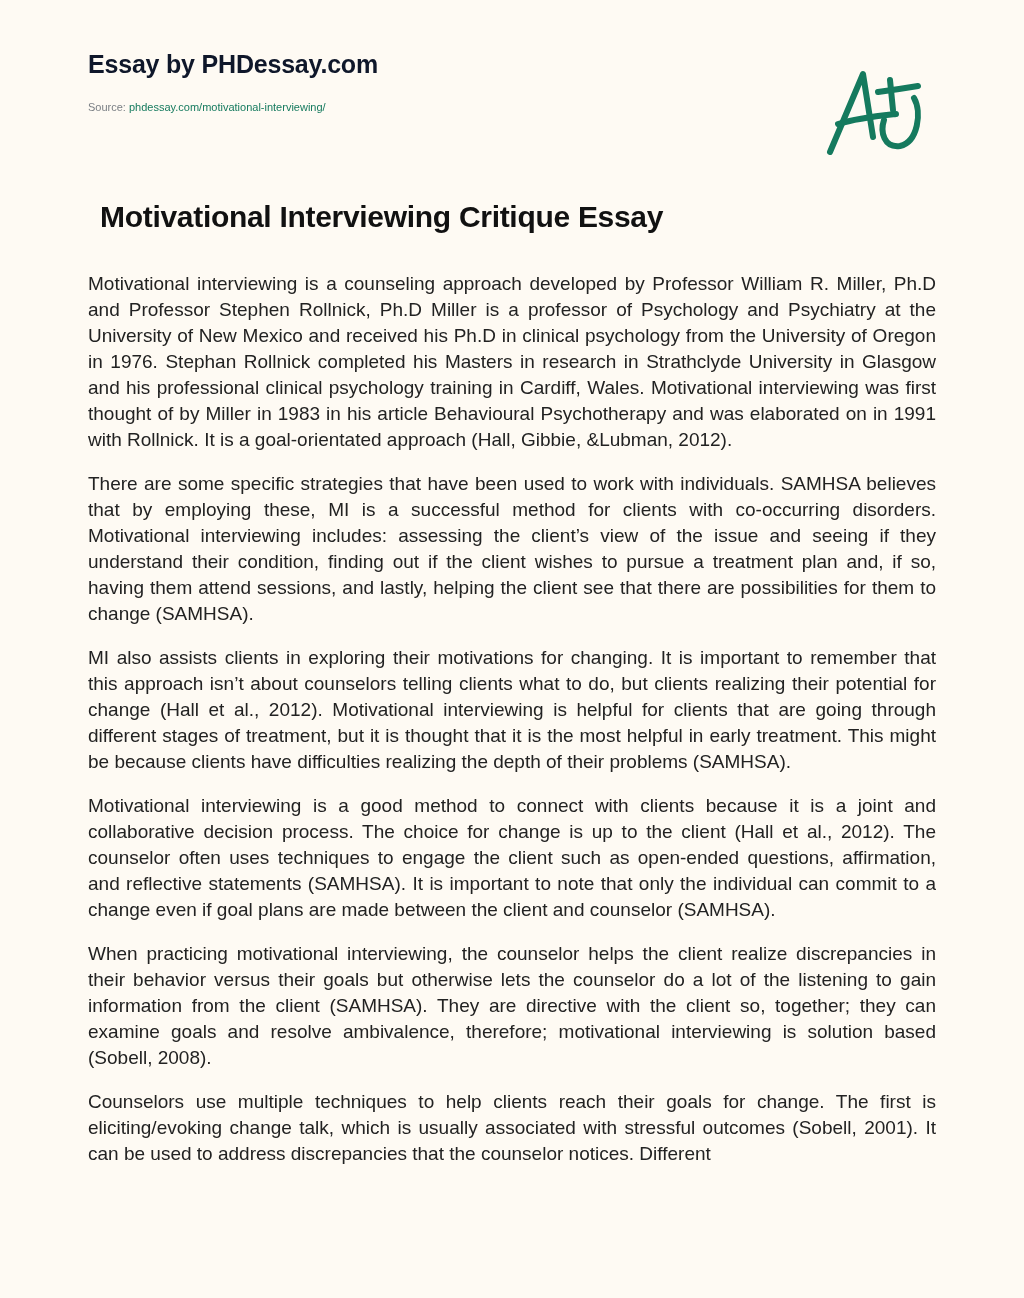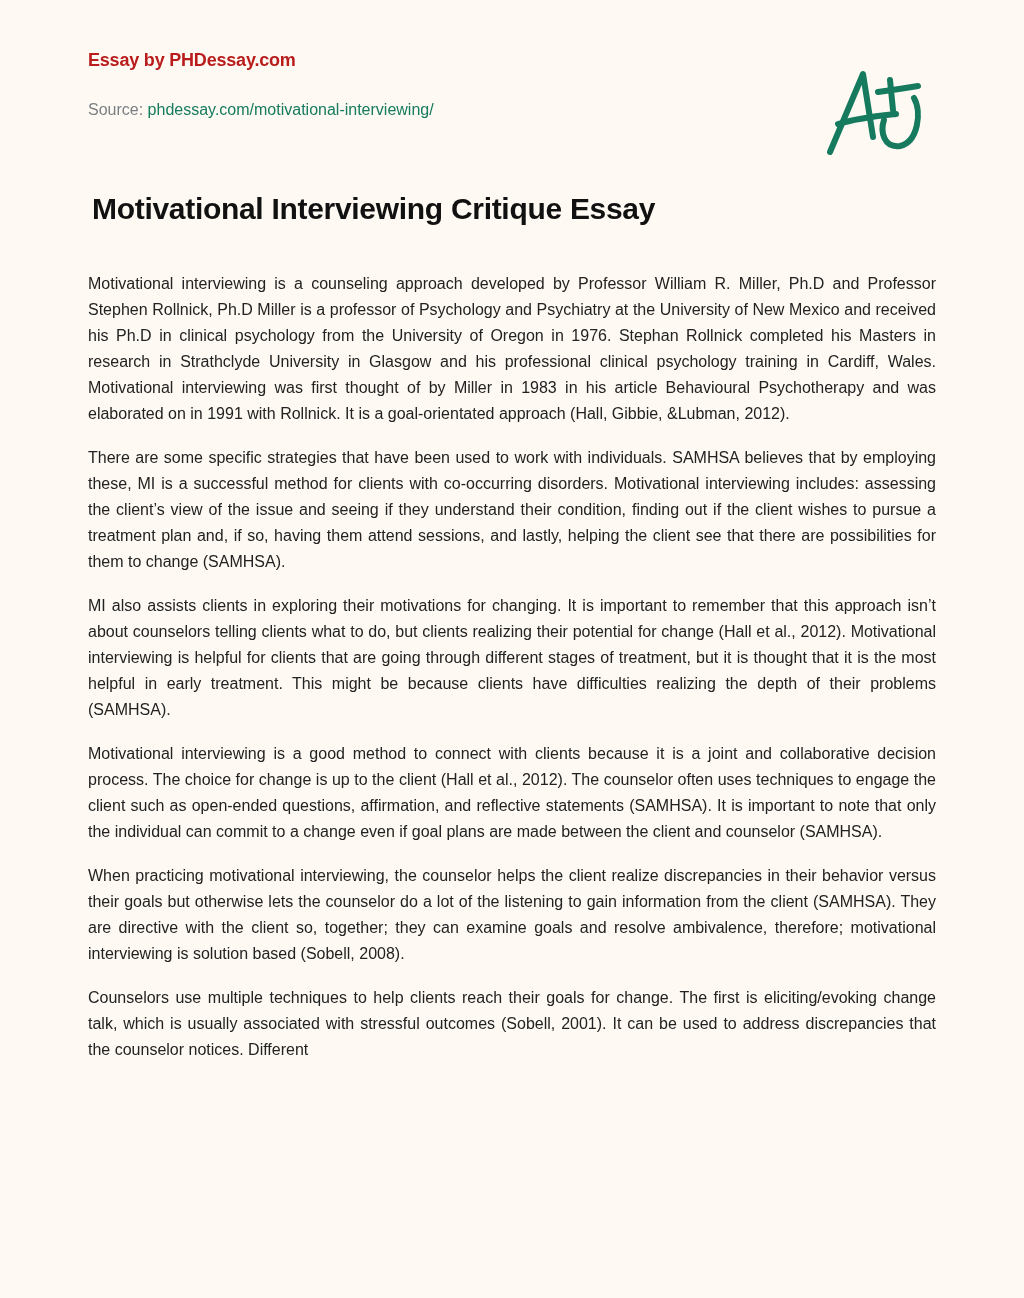--- a/index.html
+++ b/index.html
@@ -5,43 +5,43 @@
   html, body { margin: 0; padding: 0; }
   body {
     width: 1024px; height: 1298px; overflow: hidden;
     background: #fefaf3;
     font-family: "Liberation Sans", "DejaVu Sans", sans-serif;
     color: #1f1f1f;
     position: relative;
   }
   .brand {
     position: absolute; left: 88px; top: 50px;
-    font-size: 18px; font-weight: bold; color: #b91c1c;
+    font-size: 25px; font-weight: bold; color: #0f172a;
     letter-spacing: -0.2px;
   }
   .source {
     position: absolute; left: 88px; top: 101px;
-    font-size: 16px; color: #7a7f84; text-align: right;
+    font-size: 11px; color: #7a7f84; text-align: right;
   }
   .source a { color: #157a5e; text-decoration: none; }
   .logo {
     position: absolute; left: 818px; top: 62px; width: 120px; height: 100px;
   }
   h1 {
-    position: absolute; left: 88px; top: 188px; margin: 4px;
+    position: absolute; left: 88px; top: 188px; margin: 12px;
     font-size: 30px; font-weight: bold; color: #111;
     letter-spacing: -0.3px;
   }
   .content {
     position: absolute; left: 88px; top: 271px; width: 848px;
     height: 979px; overflow: hidden;
   }
   .content p {
     margin: 0 0 18px 0;
-    font-size: 16px; line-height: 26px;
+    font-size: 19px; line-height: 26px;
     text-align: justify; color: #222;
   }
 </style>
 </head>
 <body>
 
 <div class="brand">Essay by PHDessay.com</div>
 <div class="source"><span>Source: </span><a href="#">phdessay.com/motivational-interviewing/</a></div>
 
 <svg class="logo" viewBox="0 0 120 100">

